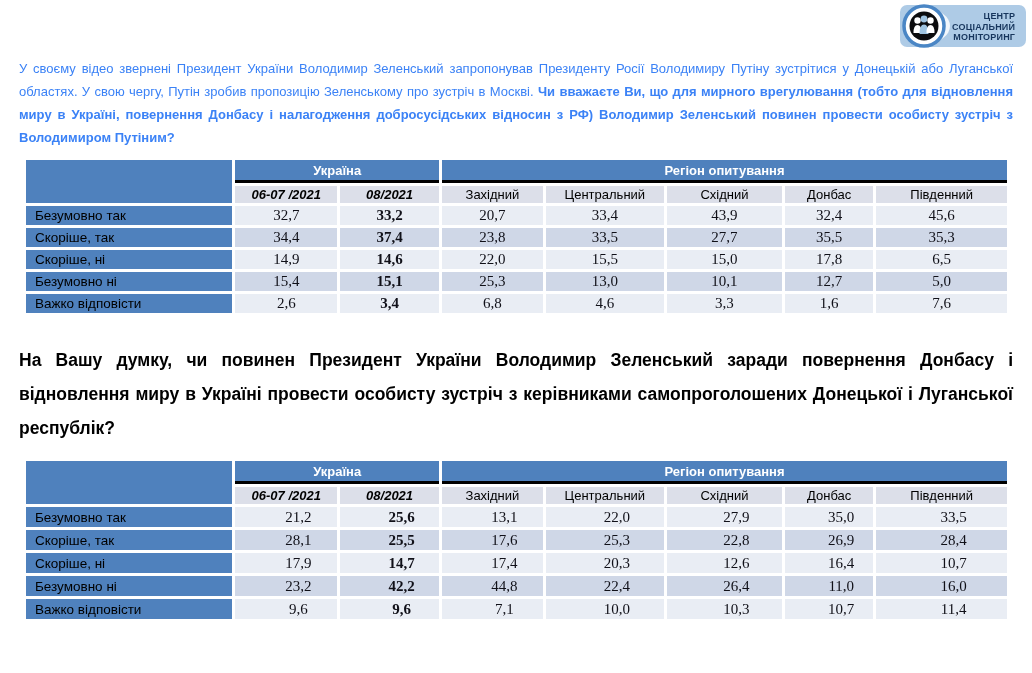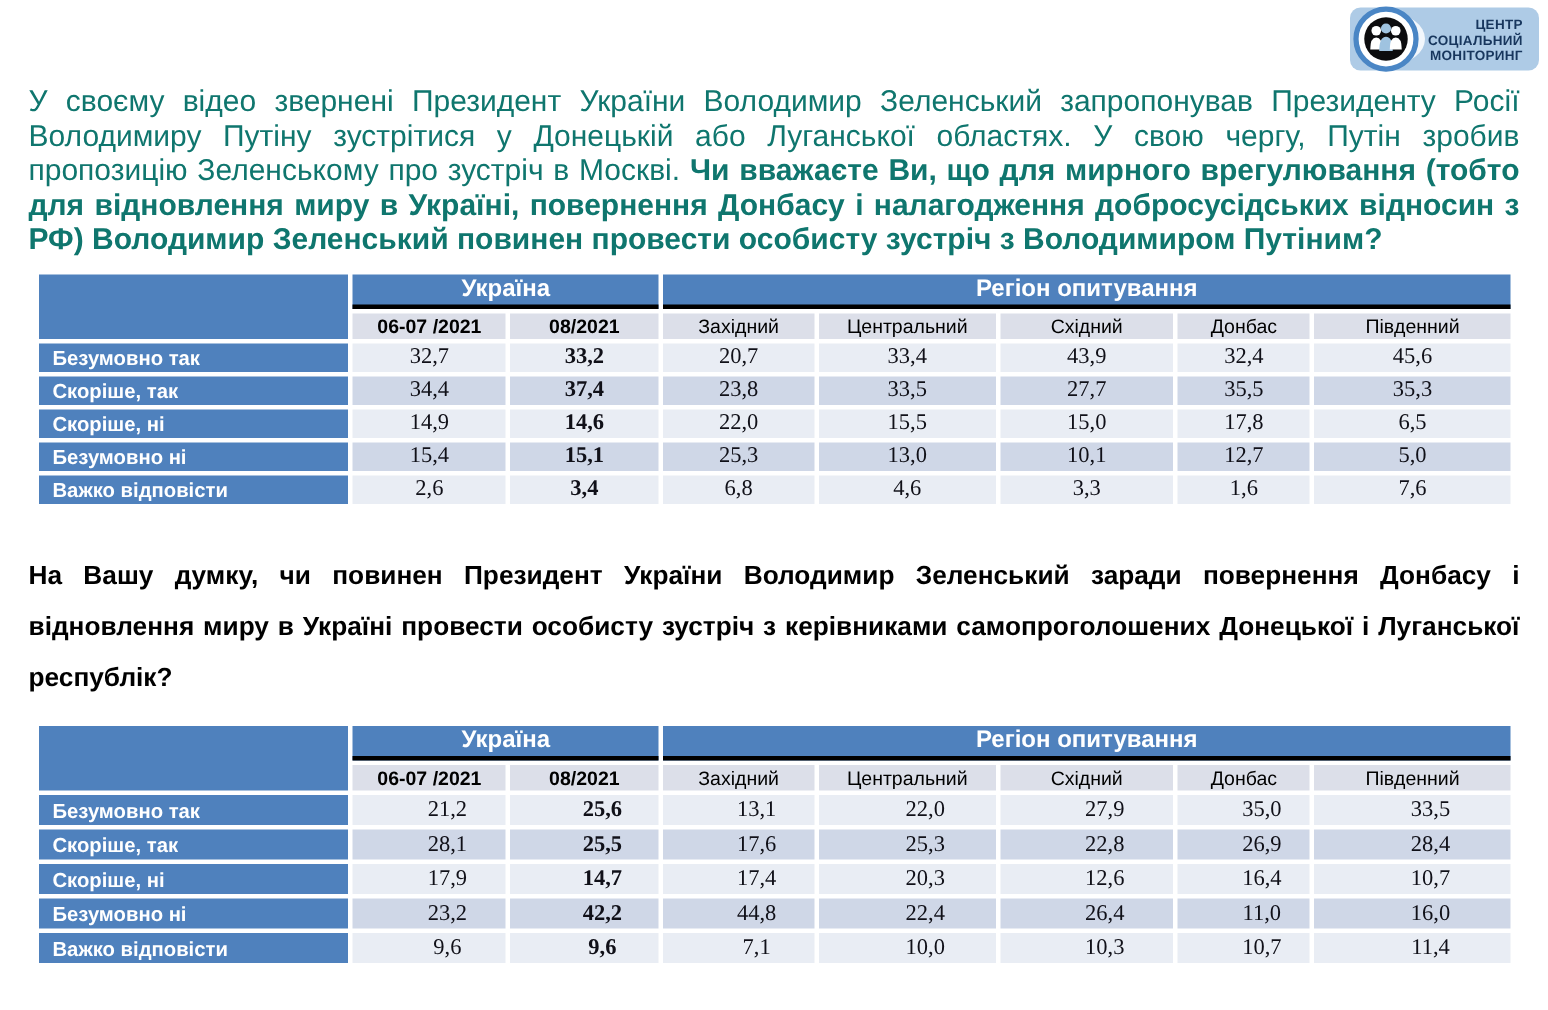--- a/index.html
+++ b/index.html
@@ -19,45 +19,45 @@
   .logo-svg{position:absolute;top:0;left:0;}
   .logo-text{
     position:absolute;left:52px;top:8px;
     font-size:9px;line-height:10.5px;font-weight:bold;color:#17365d;
     letter-spacing:.2px;
     text-align:right;
   }
   
   .q1{
     margin:57px 19px 0 19px;
-    font-size:20px;line-height:23px;text-align:justify;color:#0f766e;
+    font-size:13px;line-height:23px;text-align:justify;color:#3b82f6;
   }
   .q2{
     margin:27px 19px 0 19px;
     font-size:17.5px;line-height:34px;text-align:justify;font-weight:bold;color:#000;
   }
   
   table.t{
     width:987px;margin:8px 22px 0 23px;
     border-collapse:separate;border-spacing:3px;table-layout:fixed;
   }
   table.t2{margin-top:13px;}
   th,td{padding:0 4px;overflow:hidden;white-space:nowrap;}
   th.corner{background:#4f81bd;}
   th.grp{
-    background:#4f81bd;color:#fff;font-weight:bold;font-size:16px;
+    background:#4f81bd;color:#fff;font-weight:bold;font-size:13px;
     height:20px;text-align:center;border-bottom:3px solid #000;
   }
   th.sub{
     background:#dcdfe9;color:#000;font-weight:normal;font-size:13px;
     height:17px;text-align:center;
   }
-  th.sub.date{font-weight:bold;}
+  th.sub.date{font-weight:bold;font-style:italic;}
   td.rl{
-    background:#4f81bd;color:#ffffff;font-weight:bold;font-size:13.5px;
+    background:#4f81bd;color:#000000;font-weight:normal;font-size:13.5px;
     text-align:left;padding-left:9px;height:19px;
   }
   table.t2 td.rl{height:20px;}
   td.dc{
     font-family:"Liberation Serif","DejaVu Serif",serif;
     font-size:15px;color:#101018;text-align:center;height:19px;
   }
   table.t2 td.dc{height:20px;padding-left:28px;}
   td.dc.b{font-weight:bold;}
   tbody tr:nth-child(odd) td.dc{background:#e9edf4;}

